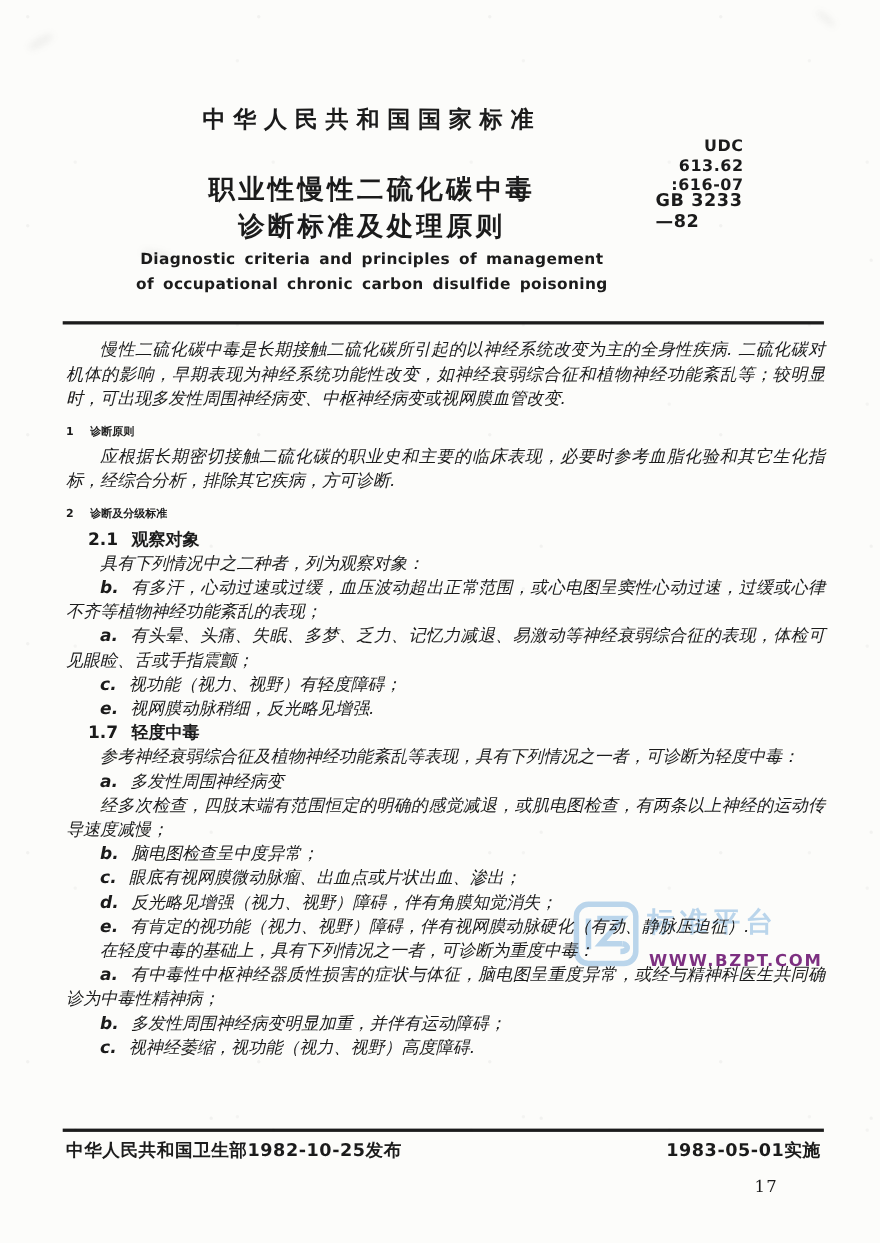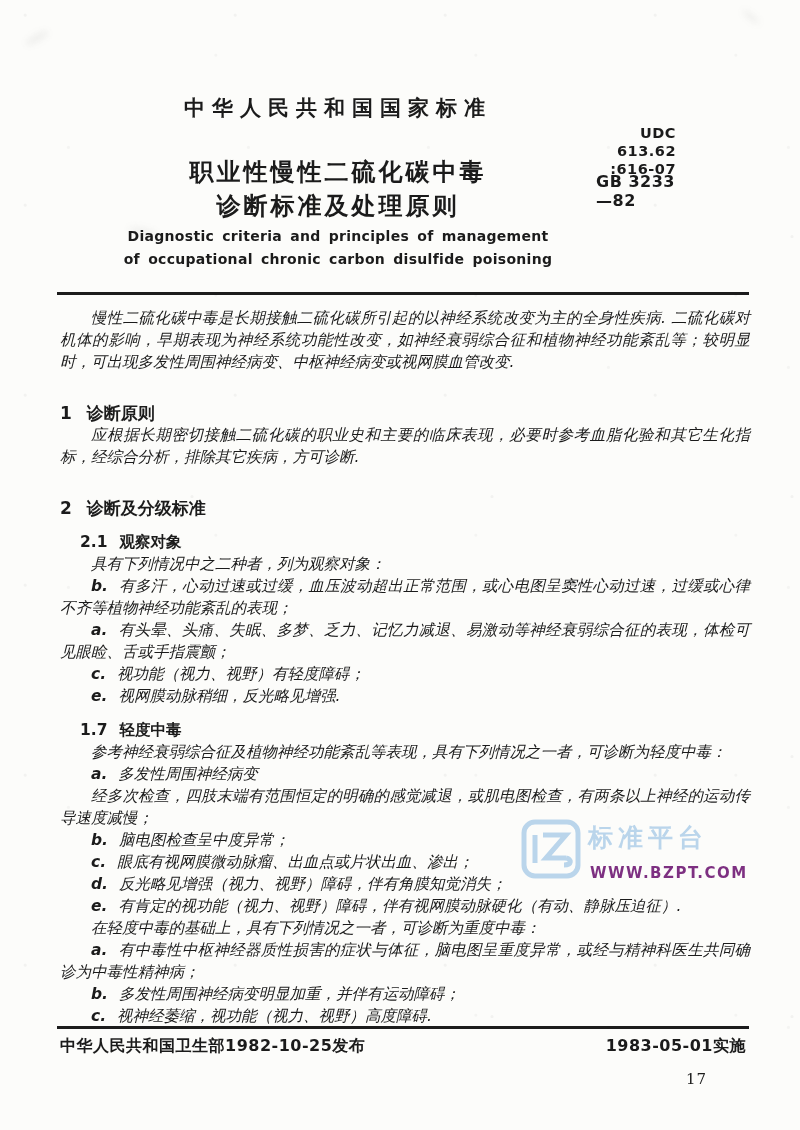--- a/index.html
+++ b/index.html
@@ -59,25 +59,25 @@
   .rule-bottom { top:1026px; }
 
   
   .doc-body {
     position:absolute; top:307px; left:60px; width:690px;
     font-size:15.5px; line-height:22px; text-align:justify;
     z-index:2;
   }
   .doc-body p { text-indent:2em;font-style:italic; }
   .sec-h {
-    font-size:17px; font-weight:bold; margin-top:29px; text-indent:0;
+    font-size:10px; font-weight:bold; margin-top:9px; text-indent:0;
   }
   .sec-h .h-num { margin-right:15px; }
   .subsec-h {
-    font-size:15.5px; font-weight:bold; padding-left:20px; text-indent:0;margin-top:12px;
+    font-size:15.5px; font-weight:bold; padding-left:20px; text-indent:0;
   }
   .subsec-h .h-num { margin-right:12px; }
   .item .marker { font-weight:bold; margin-right:11px; }
 
   
   .watermark {
     position:absolute; left:520px; top:818px; width:236px; height:70px;
     z-index:1; opacity:.9;
   }
   .wm-logo { position:absolute; left:0; top:0; }

